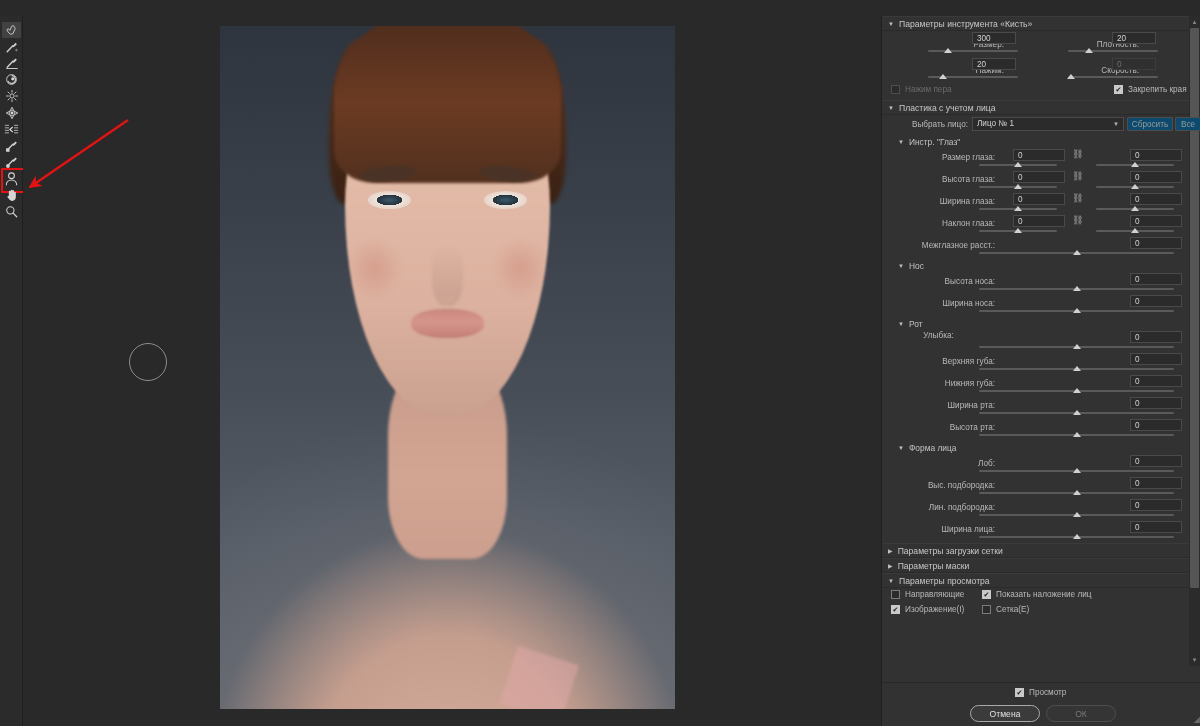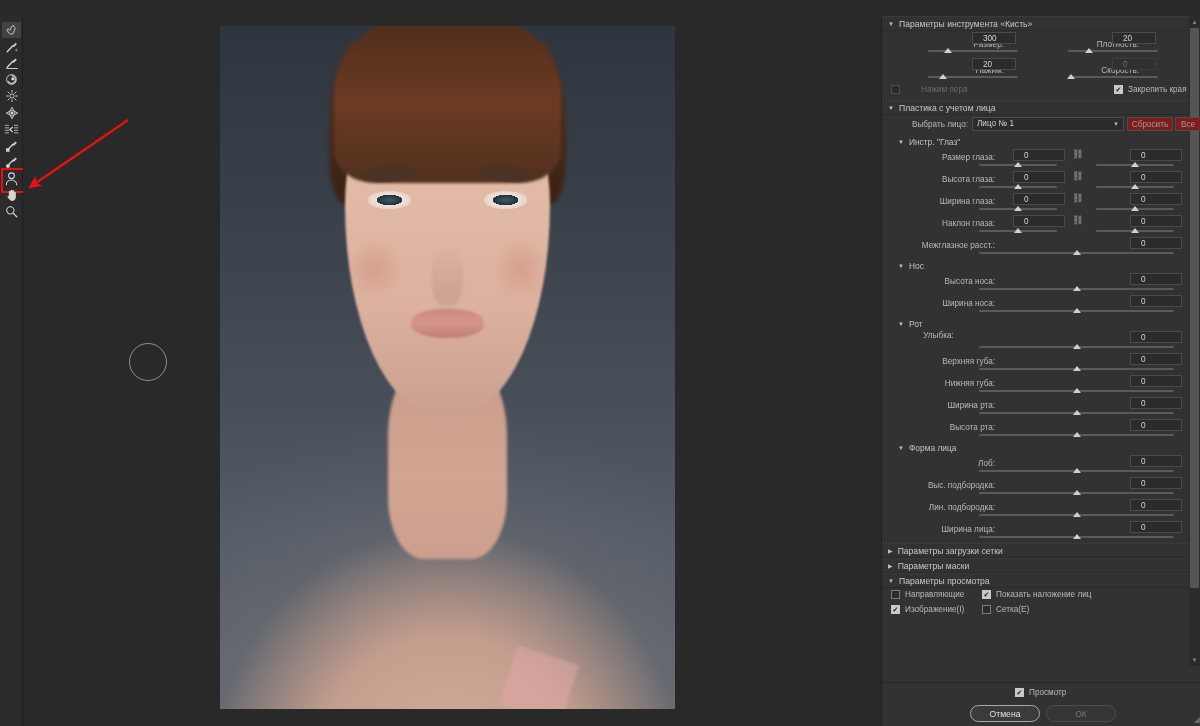--- a/index.html
+++ b/index.html
@@ -275,21 +275,21 @@
     white-space: nowrap;
   }
   .numbox {
     position: absolute;
     height: 12px;
     background: #2b2b2b;
     border: 1px solid #4a4a4a;
     color: #d2d2d2;
     font-size: 8.2px;
     line-height: 11px;
-    padding-left: 10px;
+    padding-left: 4px;
   }
   .numbox.dim { color: #6d6d6d; background: #303030; border-color: #3d3d3d; }
   .slider {
     position: absolute;
     height: 2px;
     background: #5a5a5a;
     border-radius: 1px;
   }
   .thumb {
     position: absolute;
@@ -312,41 +312,41 @@
   }
   .cb .box {
     width: 9px; height: 9px;
     border: 1px solid #7b7b7b;
     background: #2b2b2b;
     margin-right: 5px;
     display: flex; align-items: center; justify-content: center;
     font-size: 7px; color: #e0e0e0; line-height: 1;
   }
   .cb.on .box { background: #c9c9c9; border-color: #c9c9c9; color: #1c1c1c; }
-  .cb.dim { color: #6a6a6a; gap: 16px; }
+  .cb.dim { color: #6a6a6a; }
   .cb.dim .box { border-color: #4e4e4e; }
 
   .selectbox {
     position: absolute;
     height: 14px;
     background: #2b2b2b;
     border: 1px solid #4a4a4a;
     color: #d0d0d0;
     font-size: 8.2px;
     line-height: 12px;
     padding-left: 4px;
     display: flex; align-items: center;
   }
   .selectbox .chev { margin-left: auto; margin-right: 4px; font-size: 6px; color: #b0b0b0; }
   .selectbox.dim { color: #777; border-color: #3f3f3f; }
 
   .smallbtn {
     position: absolute;
     height: 14px;
-    background: #7f1d1d;
+    background: #0c4a6e;
     border: 1px solid #4d4d4d;
     color: #9a9a9a;
     font-size: 8.2px;
     display: flex; align-items: center; justify-content: center;
     border-radius: 1px;
   }
 
   #panel-footer {
     position: absolute; left: 0; bottom: 0;
     width: 319px; height: 44px;

